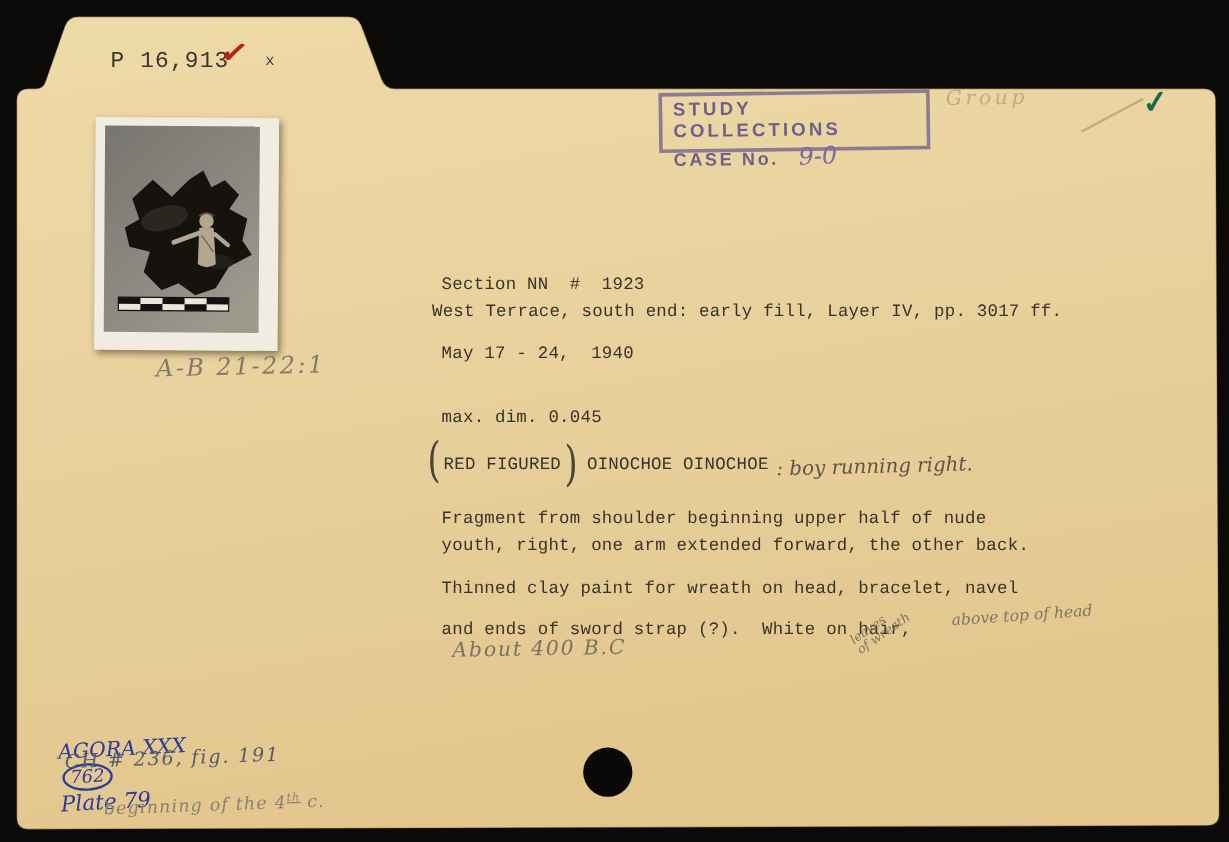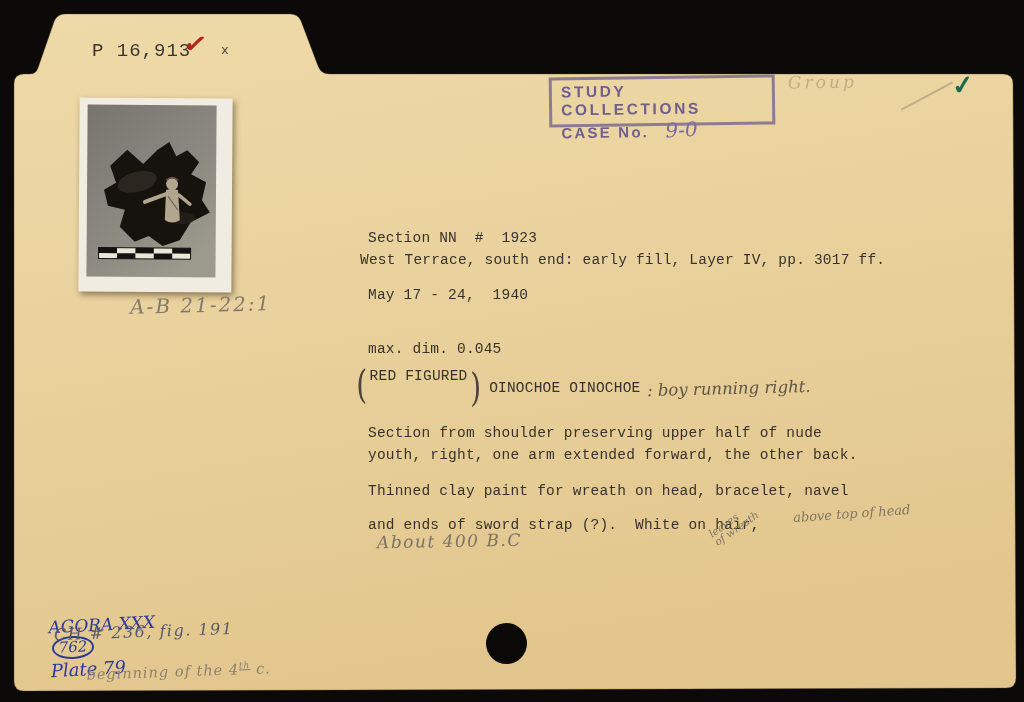--- a/index.html
+++ b/index.html
@@ -102,27 +102,27 @@
 
   <div class="hand pencil" style="left:130px;top:293px;font-size:20px;letter-spacing:2px;color:#817a6b;transform:rotate(-1.5deg);">A-B 21-22:1</div>
 
   <div class="typed" style="left:368px;top:230px;">Section NN  #  1923</div>
   <div class="typed" style="left:360px;top:252px;">West Terrace, south end: early fill, Layer IV, pp. 3017 ff.</div>
   <div class="typed" style="left:368px;top:287px;">May 17 - 24,  1940</div>
   <div class="typed" style="left:368px;top:341px;">max. dim. 0.045</div>
 
   <div class="abs" style="left:354px;top:368px;display:flex;align-items:flex-start;">
     <span class="paren" style="margin-top:-4px;">(</span>
-    <span class="typed" style="position:static;">RED FIGURED</span>
+    <span class="typed" style="position:static;margin-top:12px;">RED FIGURED</span>
     <span class="paren" style="margin-top:-1px;">)</span>
     <span class="typed" style="position:static;margin:12px 0 0 6px;">OINOCHOE OINOCHOE</span>
     <span class="hand ink" style="position:static;margin:11px 0 0 7px;font-size:16.5px;transform:rotate(-1.5deg);">: boy running right.</span>
   </div>
 
-  <div class="typed" style="left:368px;top:425px;">Section from shoulder preserving upper half of nude</div>
+  <div class="typed" style="left:368px;top:425px;">Fragment from shoulder beginning upper half of nude</div>
   <div class="typed" style="left:368px;top:483px;">Thinned clay paint for wreath on head, bracelet, navel</div>
   <div class="typed" style="left:368px;top:447px;">youth, right, one arm extended forward, the other back.</div>
   <div class="typed" style="left:368px;top:505px;margin-top:12px;">and ends of sword strap (?).  White on hair,</div>
 
   <div class="abs" style="left:708px;top:514px;transform:rotate(-35deg);font-family:'DejaVu Serif',serif;font-style:italic;font-size:10.5px;line-height:10px;color:#7e7566;">
     <div>leaves</div>
     <div>of wreath</div>
   </div>
   <div class="hand pencil" style="left:793px;top:506px;font-size:13px;transform:rotate(-4deg);">above top of head</div>
   <div class="hand pencil" style="left:377px;top:531px;font-size:17px;letter-spacing:1.5px;color:#7b7264;transform:rotate(-1deg);">About 400 B.C</div>

